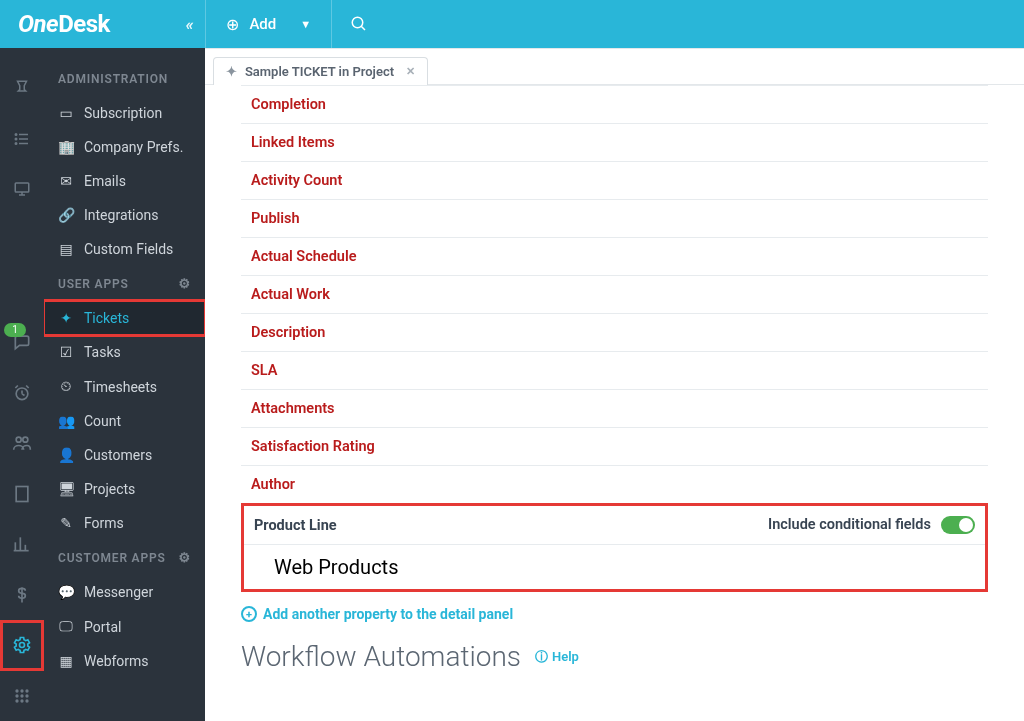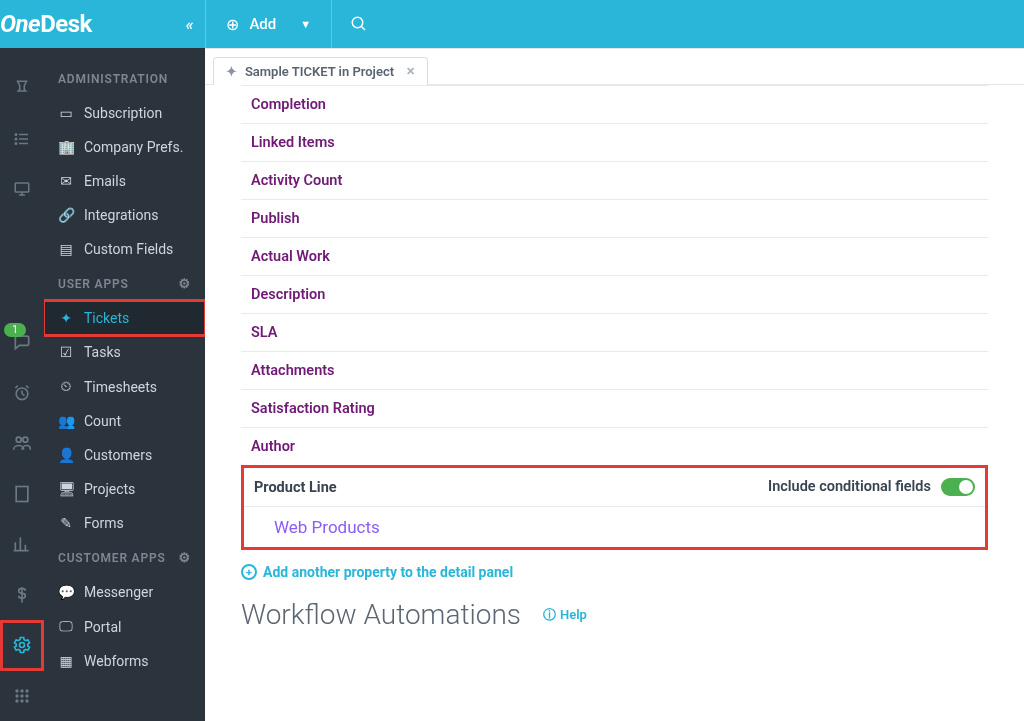--- a/index.html
+++ b/index.html
@@ -1,18 +1,18 @@
 <!DOCTYPE html>
 <html><head>
 <meta charset="utf-8">
 <style>
   * { box-sizing: border-box; margin: 0; padding: 0; }
   body { font-family: -apple-system, BlinkMacSystemFont, "Segoe UI", Roboto, Arial, sans-serif; font-size: 14px; width:1024px; height:721px; overflow:hidden; background:#fff;}
   .topbar { display:flex; height:48px; background:#29b6d8; color:#fff; align-items:center; }
-  .logo { width:205px; display:flex; align-items:center; font-size:24px; font-weight:700; font-style:italic; letter-spacing:-0.5px;}
+  .logo { width:205px; display:flex; align-items:center; padding-left:18px; font-size:24px; font-weight:700; font-style:italic; letter-spacing:-0.5px;}
   .logo .d { font-style:normal; font-weight:700;}
   .logo .collapse { margin-left:auto; margin-right:12px; font-size:16px; opacity:.9; cursor:pointer;}
   .add-btn { display:flex; align-items:center; height:48px; padding:0 20px; border-left:1px solid rgba(255,255,255,.25); border-right:1px solid rgba(255,255,255,.25); cursor:pointer; gap:10px;}
   .add-btn .plus-circle { font-size:16px;}
   .add-btn .label { font-size:15px; font-weight:500;}
   .add-btn .caret { font-size:11px; margin-left:14px;}
   .search { padding:0 18px; font-size:18px; cursor:pointer;}
   .layout { display:flex; height:673px; }
   .rail { width:44px; background:#2b333c; display:flex; flex-direction:column; align-items:center; padding-top:15px; gap:0;}
   .rail .ritem { width:44px; height:54px; display:flex; align-items:center; justify-content:center; color:#6c7883; cursor:pointer; position:relative;}
@@ -26,30 +26,30 @@
   .sidebar .nav-item.active { color:#29b6d8; background:#202830;}
   .sidebar .nav-item.highlight { outline:3px solid #e53935; outline-offset:-1px;}
   .sidebar .nav-item .navicon { width:16px; text-align:center; color:inherit; font-size:14px;}
   .main { flex:1; background:#fff; display:flex; flex-direction:column; border-top:1px solid #e3e7ea;}
   .tabbar { height:36px; border-bottom:1px solid #e3e7ea; display:flex; align-items:flex-end; padding-left:8px; }
   .tab { display:flex; align-items:center; gap:8px; padding:6px 12px; border:1px solid #d9dee2; border-bottom:none; border-radius:4px 4px 0 0; background:#fff; color:#5a6470; font-size:13px; font-weight:600; position:relative; top:1px; cursor:pointer;}
   .tab .tabicon { color:#8a949e; font-size:13px;}
   .tab .close { color:#a8b0b8; font-size:11px; cursor:pointer; margin-left:4px;}
   .content { flex:1; overflow:auto; padding:0 0 10px 0;}
   .prop-list { border-top:1px solid #e7ebee; margin:0 36px;}
-  .prop-row { border-bottom:1px solid #e7ebee; padding:10px 10px 10px 10px; color:#701a75; font-size:14.5px; font-weight:600; display:flex; align-items:center;}
+  .prop-row { border-bottom:1px solid #e7ebee; padding:10px 10px 10px 10px; color:#b91c1c; font-size:14.5px; font-weight:600; display:flex; align-items:center;}
   .hl-box { margin:0 36px; border:3px solid #e53935; padding:0; }
   .hl-box .prop-row { border-bottom:1px solid #e7ebee; padding:10px 10px 10px 10px; font-weight:700; color:#384452; display:flex; align-items:center;gap:44px;}
-  .hl-box .sub-row { padding:10px 22px 10px 30px; color:#8b5cf6; font-size:17px; border-bottom:0;}
+  .hl-box .sub-row { padding:10px 22px 10px 30px; color:#000000; font-size:20px; border-bottom:0;}
   .cond-wrap { margin-left:auto; display:flex; align-items:flex-start; gap:10px; font-weight:600; color:#384452;}
   .toggle { width:34px; height:18px; border-radius:10px; background:#4caf50; position:relative; cursor:pointer;}
   .toggle::after { content:""; position:absolute; right:2px; top:2px; width:14px; height:14px; background:#fff; border-radius:50%;}
   .add-link { margin:14px 36px 8px; color:#29b6d8; font-weight:700; display:flex; align-items:center; gap:6px; cursor:pointer; font-size:14px;}
   .add-link .pluscir { display:inline-flex; width:16px; height:16px; border:2px solid #29b6d8; border-radius:50%; align-items:center; justify-content:center; font-size:11px; line-height:1;}
-  .section-head { margin:18px 36px 40px; color:#5b6672; font-size:28px; font-weight:300; display:flex; align-items:center; gap:22px;}
+  .section-head { margin:18px 36px 40px; color:#5b6672; font-size:28px; font-weight:300; display:flex; align-items:center; gap:14px;}
   .section-head .help { color:#29b6d8; font-size:13px; font-weight:600; display:flex; align-items:center; gap:4px;}
   svg { display:block; }
 </style>
 </head>
 <body>
 
 <div class="topbar">
   <div class="logo">
     <span>One</span>
       <span class="d">Desk</span>
@@ -253,20 +253,23 @@
         <div class="prop-row">
             <span>Linked Items</span>
           </div>
         <div class="prop-row">
             <span>Activity Count</span>
           </div>
         <div class="prop-row">
             <span>Publish</span>
           </div>
         <div class="prop-row">
+            <span>Actual Schedule</span>
+          </div>
+        <div class="prop-row">
             <span>Actual Work</span>
           </div>
         <div class="prop-row">
             <span>Description</span>
           </div>
         <div class="prop-row">
             <span>SLA</span>
           </div>
         <div class="prop-row">
             <span>Attachments</span>

